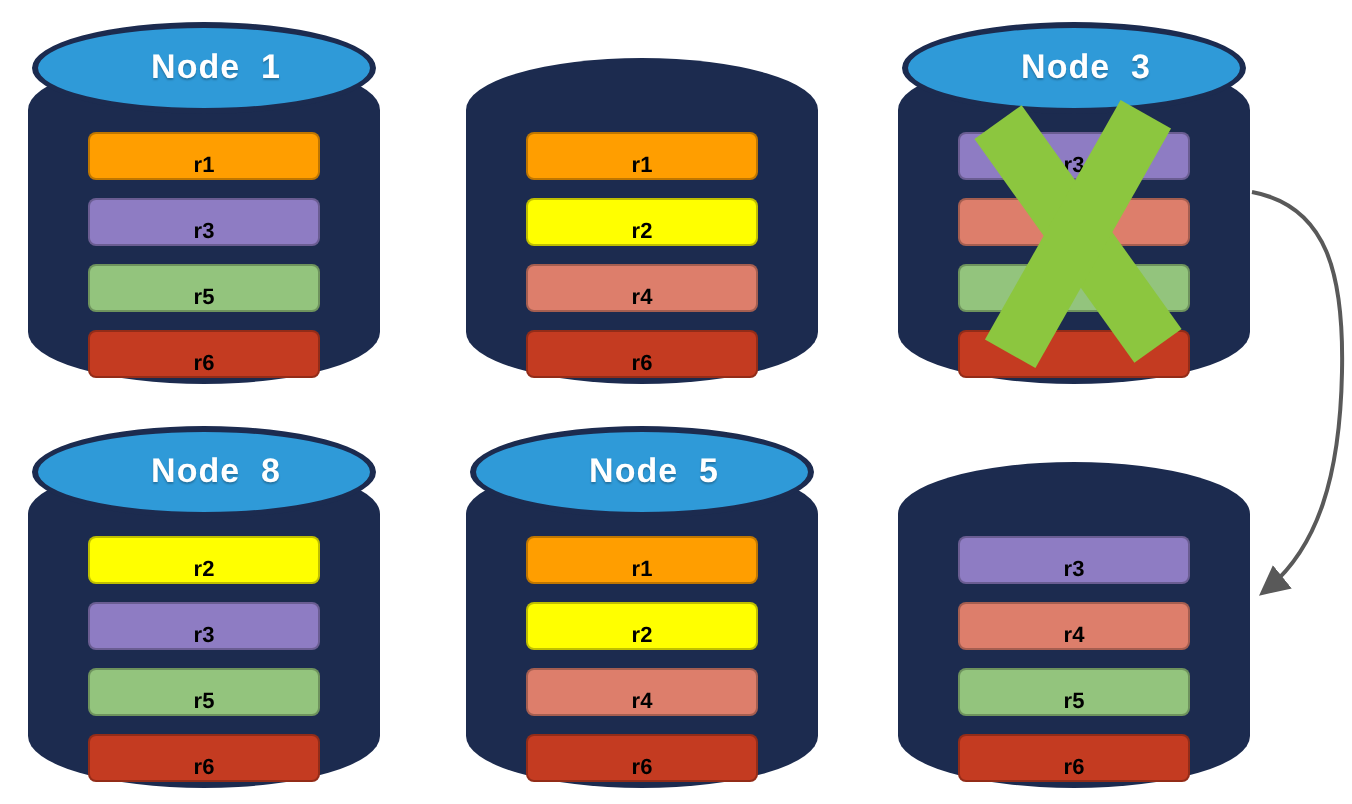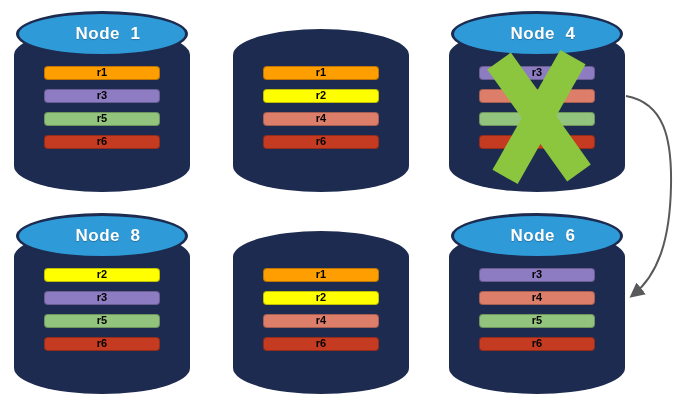--- a/index.html
+++ b/index.html
@@ -25,23 +25,23 @@
   .node-title {
     color:#ffffff; font-weight:bold; font-size:17px; letter-spacing:0.5px; white-space:pre;
     text-shadow:0 1px 1px rgba(0,0,0,0.25);
     padding-left:12px;
   }
   .bars {
     position:absolute; left:0; right:0; top:55px; z-index:1;
     display:flex; flex-direction:column; align-items:center; gap:9px;
   }
   .bar {
-    width:116px; height:14px; box-sizing:border-box; border-radius:4px;
+    width:116px; height:24px; box-sizing:border-box; border-radius:4px;
     border:1px solid rgba(0,0,0,0.25);
-    display:flex; align-items:flex-start; justify-content:center;
+    display:flex; align-items:flex-end; justify-content:center;
   }
   .bar span { font-size:11px; font-weight:bold; color:#000; line-height:1; }
   .x-mark {
     position:absolute; left:485px; top:50px; width:108px; height:134px; z-index:5;
     transform:rotate(-3deg);
   }
   .x-mark svg { overflow:visible; display:block; }
   .arrow-layer {
     position:absolute; left:0; top:0; width:676px; height:402px; z-index:4; pointer-events:none;
   }
@@ -86,21 +86,21 @@
         </div>
       <div class="bar" style="background: rgb(196, 59, 33);">
           <span>r6</span>
         </div>
     </div>
   </div>
 
   <div class="node pos-n3">
     <div class="cyl-body"></div>
     <div class="cyl-top">
-      <span class="node-title">Node  4</span>
+      <span class="node-title">Node  3</span>
     </div>
     <div class="bars">
       <div class="bar" style="background: rgb(142, 124, 195);">
           <span>r3</span>
         </div>
       <div class="bar" style="background: rgb(221, 126, 107);">
           <span></span>
         </div>
       <div class="bar" style="background: rgb(147, 196, 125);">
           <span></span>
@@ -127,41 +127,41 @@
           <span>r5</span>
         </div>
       <div class="bar" style="background: rgb(196, 59, 33);">
           <span>r6</span>
         </div>
     </div>
   </div>
 
   <div class="node pos-n5">
     <div class="cyl-body"></div>
+    <div class="cyl-top">
+      <span class="node-title">Node  5</span>
+    </div>
     <div class="bars">
       <div class="bar" style="background: rgb(255, 158, 0);">
           <span>r1</span>
         </div>
       <div class="bar" style="background: rgb(255, 255, 0);">
           <span>r2</span>
         </div>
       <div class="bar" style="background: rgb(221, 126, 107);">
           <span>r4</span>
         </div>
       <div class="bar" style="background: rgb(196, 59, 33);">
           <span>r6</span>
         </div>
     </div>
   </div>
 
   <div class="node pos-n6">
     <div class="cyl-body"></div>
-    <div class="cyl-top">
-      <span class="node-title">Node  6</span>
-    </div>
     <div class="bars">
       <div class="bar" style="background: rgb(142, 124, 195);">
           <span>r3</span>
         </div>
       <div class="bar" style="background: rgb(221, 126, 107);">
           <span>r4</span>
         </div>
       <div class="bar" style="background: rgb(147, 196, 125);">
           <span>r5</span>
         </div>

